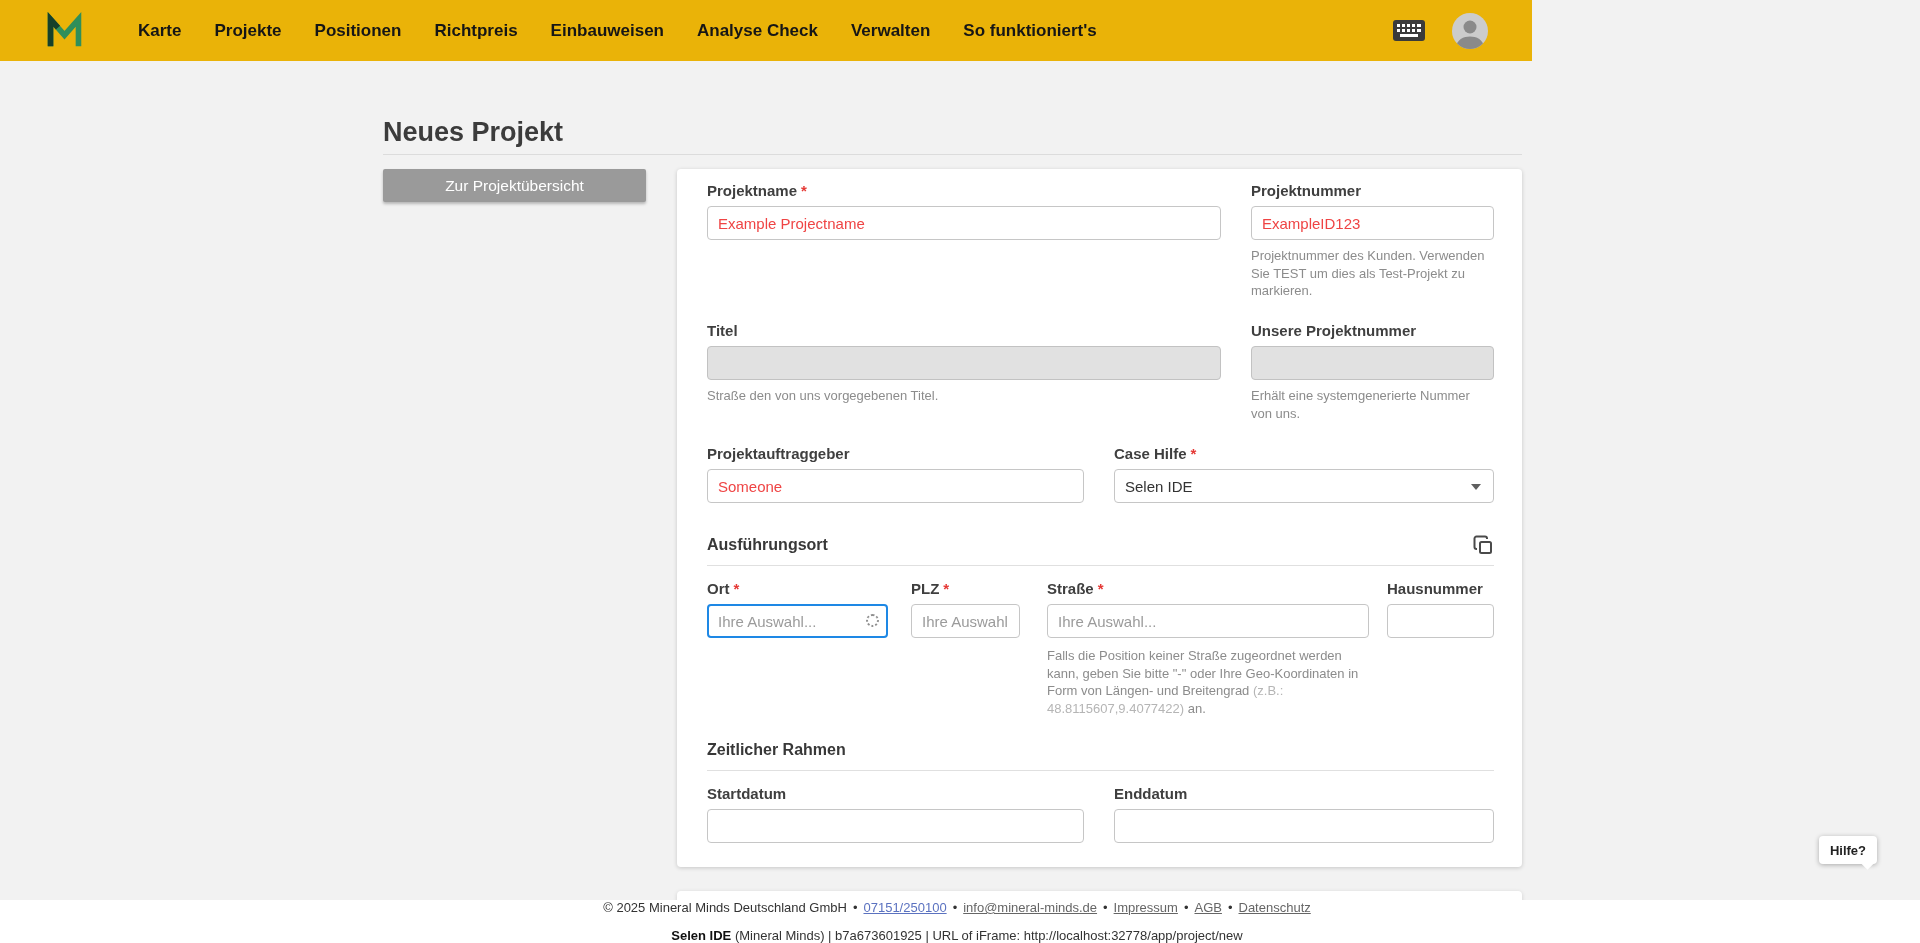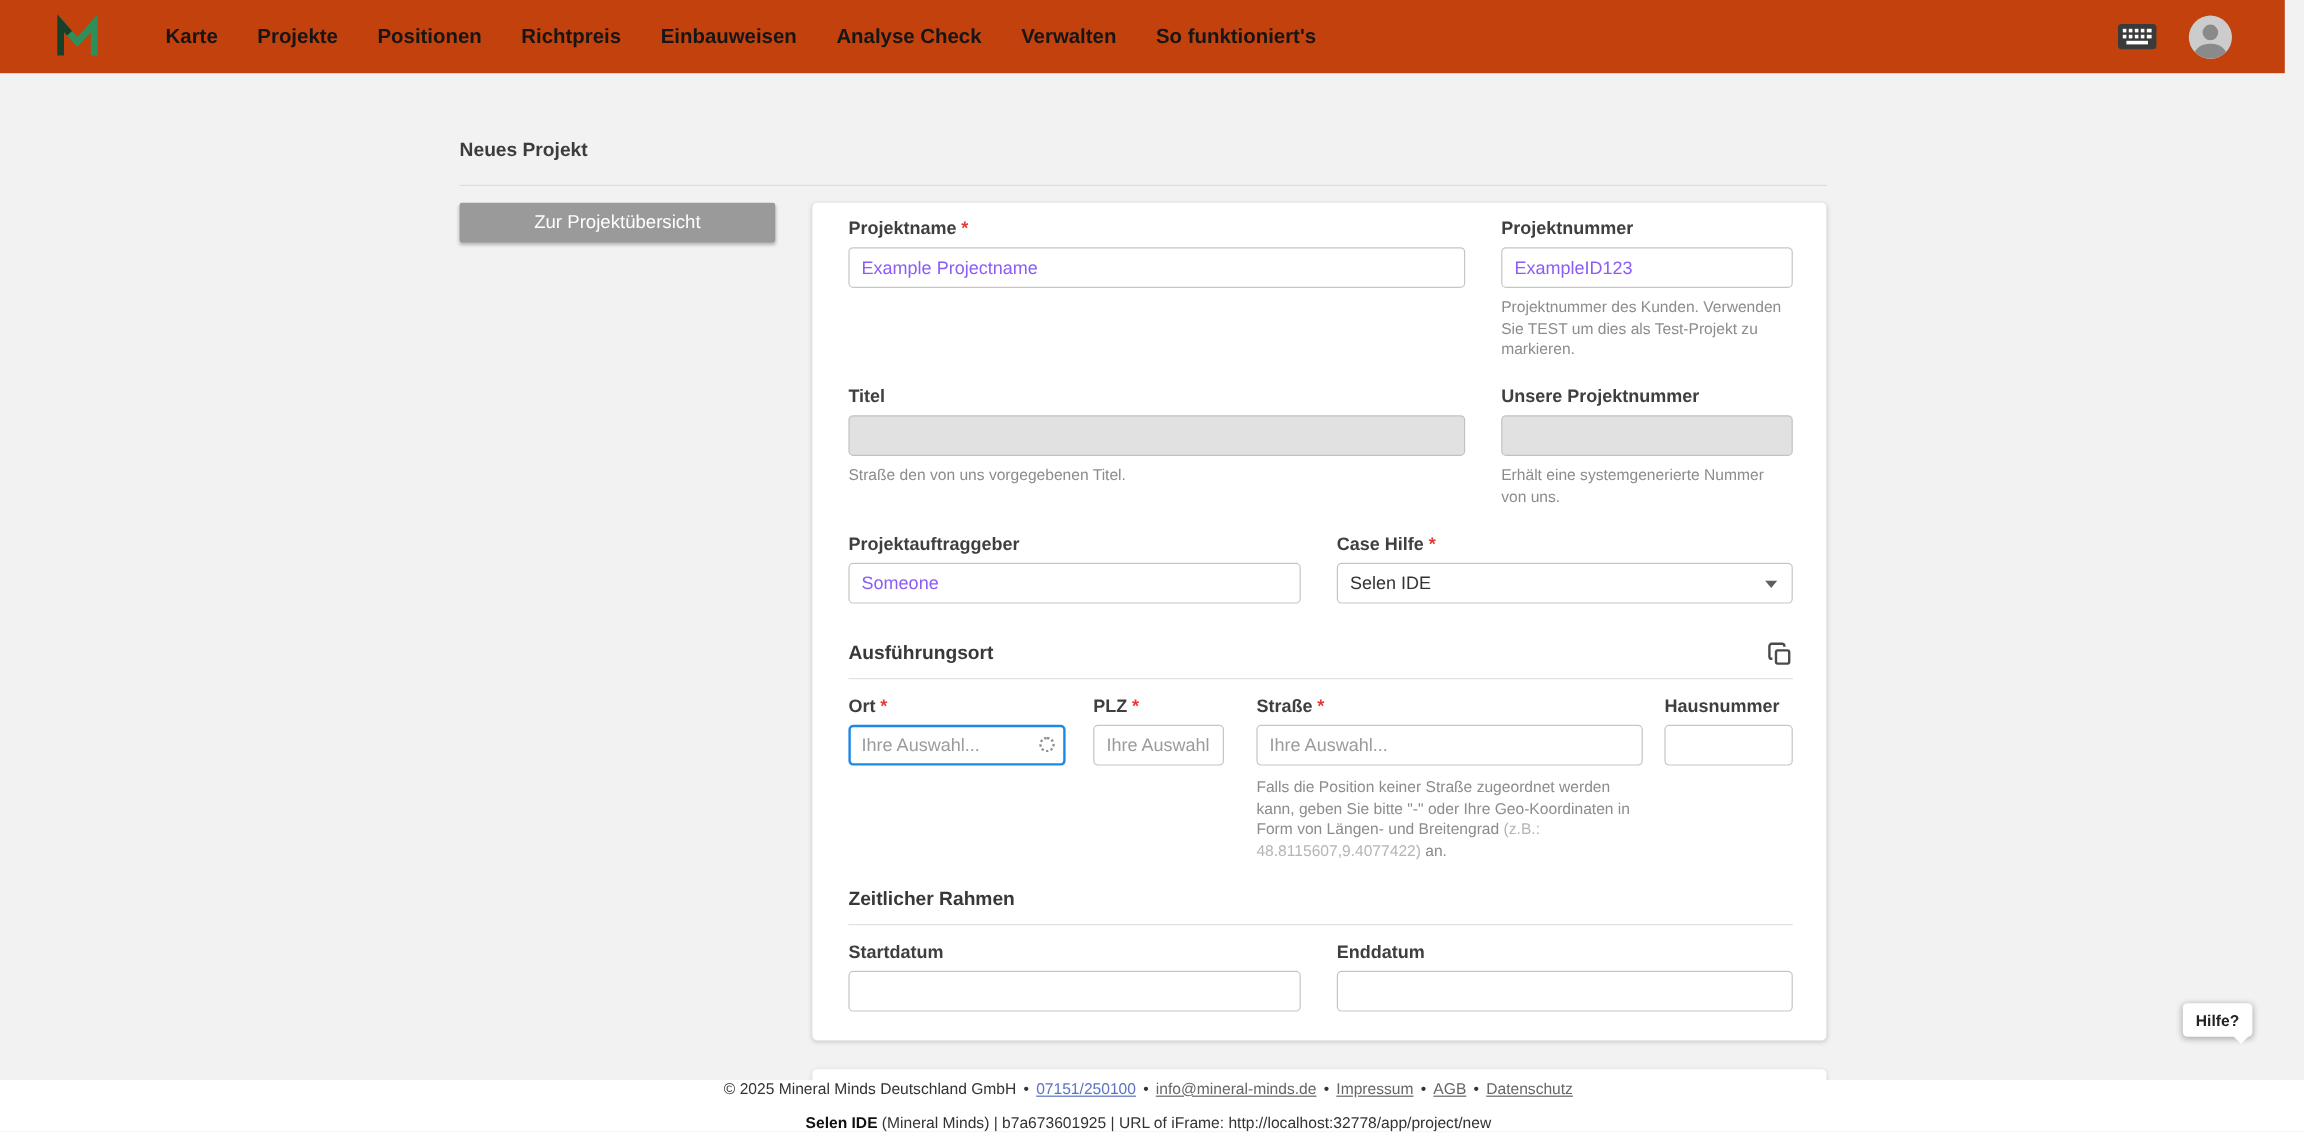--- a/index.html
+++ b/index.html
@@ -7,38 +7,38 @@
   body {
     font-family:"Liberation Sans", sans-serif;
     background:#f2f2f2;
     position:relative;
     overflow:hidden;
     color:#333;
   }
 
   
   .navbar {
-    position:absolute; top:0; left:0; width:1904px; height:61px;
-    background:#c2410c; display:flex; align-items:center; z-index:20;text-align:center;
+    position:absolute; top:0; left:0; width:1532px; height:61px;
+    background:#eab308; display:flex; align-items:center; z-index:20;text-align:center;
   }
   .logo { position:absolute; left:44px; top:10px; width:41px; height:41px; cursor:pointer; }
   .nav { position:absolute; left:138px; top:0; height:61px; display:flex; align-items:center; gap:33px; }
   .nav-item {
     font-size:17px; font-weight:600; color:#161616; text-decoration:none;
     cursor:pointer; white-space:nowrap;
   }
   .nav-right { position:absolute; right:44px; top:0; height:61px; display:flex; align-items:center; gap:26px; }
   .kb-icon { width:34px; height:23px; display:block; cursor:pointer; }
   .avatar {
     width:36px; height:36px; border-radius:50%; background:#cccccc; overflow:hidden;
     display:flex; align-items:flex-end; justify-content:center; cursor:pointer;
   }
 
   
-  .page-title { position:absolute; left:383px; top:117px; font-size:16px; font-weight:bold; color:#3c3c3c; }
+  .page-title { position:absolute; left:383px; top:117px; font-size:27px; font-weight:bold; color:#3c3c3c; }
   .title-rule { position:absolute; left:383px; top:154px; width:1139px; height:1px; background:#dcdcdc; }
   .back-btn {
     position:absolute; left:383px; top:169px; width:263px; height:33px;
     background:#9a9a9a; color:#ffffff; border:none; border-radius:2px;
     font-family:inherit; font-size:15.5px; cursor:pointer;
     box-shadow:0 2px 3px rgba(0,0,0,0.25);
   }
 
   .card {
     position:absolute; left:677px; top:169px; width:845px; height:698px;
@@ -47,21 +47,21 @@
   .next-card {
     position:absolute; left:677px; top:891px; width:845px; height:14px;
     background:#ffffff; border-radius:4px 4px 0 0; box-shadow:0 1px 4px rgba(0,0,0,0.15);
   }
 
   .fg { position:absolute; }
   .flabel { font-size:15px; font-weight:bold; color:#3f3f3f; margin-bottom:6px; line-height:18px; }
   .req { color:#e53935; margin-left:4px; }
   .tinput {
     width:100%; height:34px; border:1px solid #c6c6c6; border-radius:4px;
-    padding:0 10px; font-size:15px; color:#8b5cf6; background:#fff;
+    padding:0 10px; font-size:15px; color:#ef4444; background:#fff;
     font-family:inherit; outline:none;
   }
   .tinput::placeholder { color:#9b9b9b; }
   .tinput:disabled { background:#e1e1e1; border-color:#c2c2c2; }
   .tinput.focused { border:2px solid #1e88e5; padding:0 9px; }
   .helper { margin-top:7px; font-size:13px; color:#8c8c8c; line-height:1.35; }
   .helper .light { color:#b5b5b5; }
 
   .input-wrap { position:relative; }
   .spinner {

